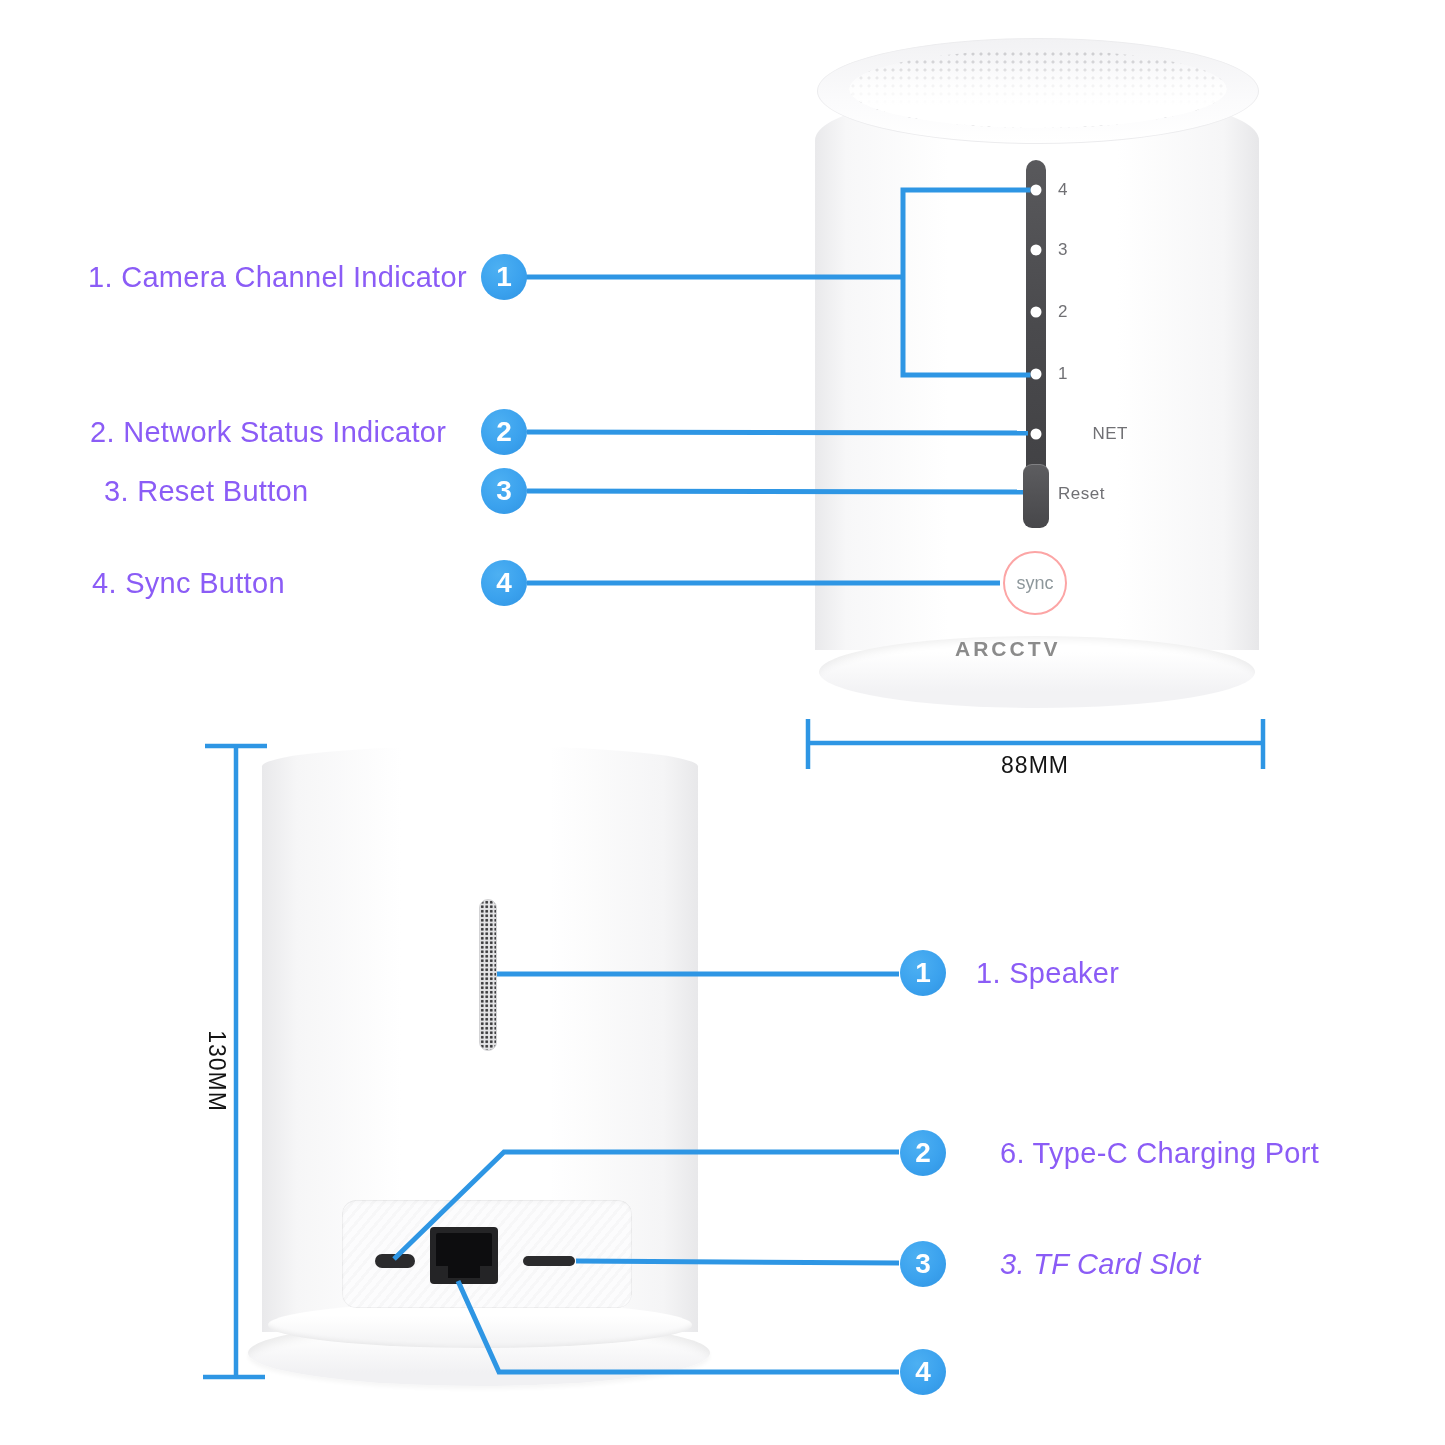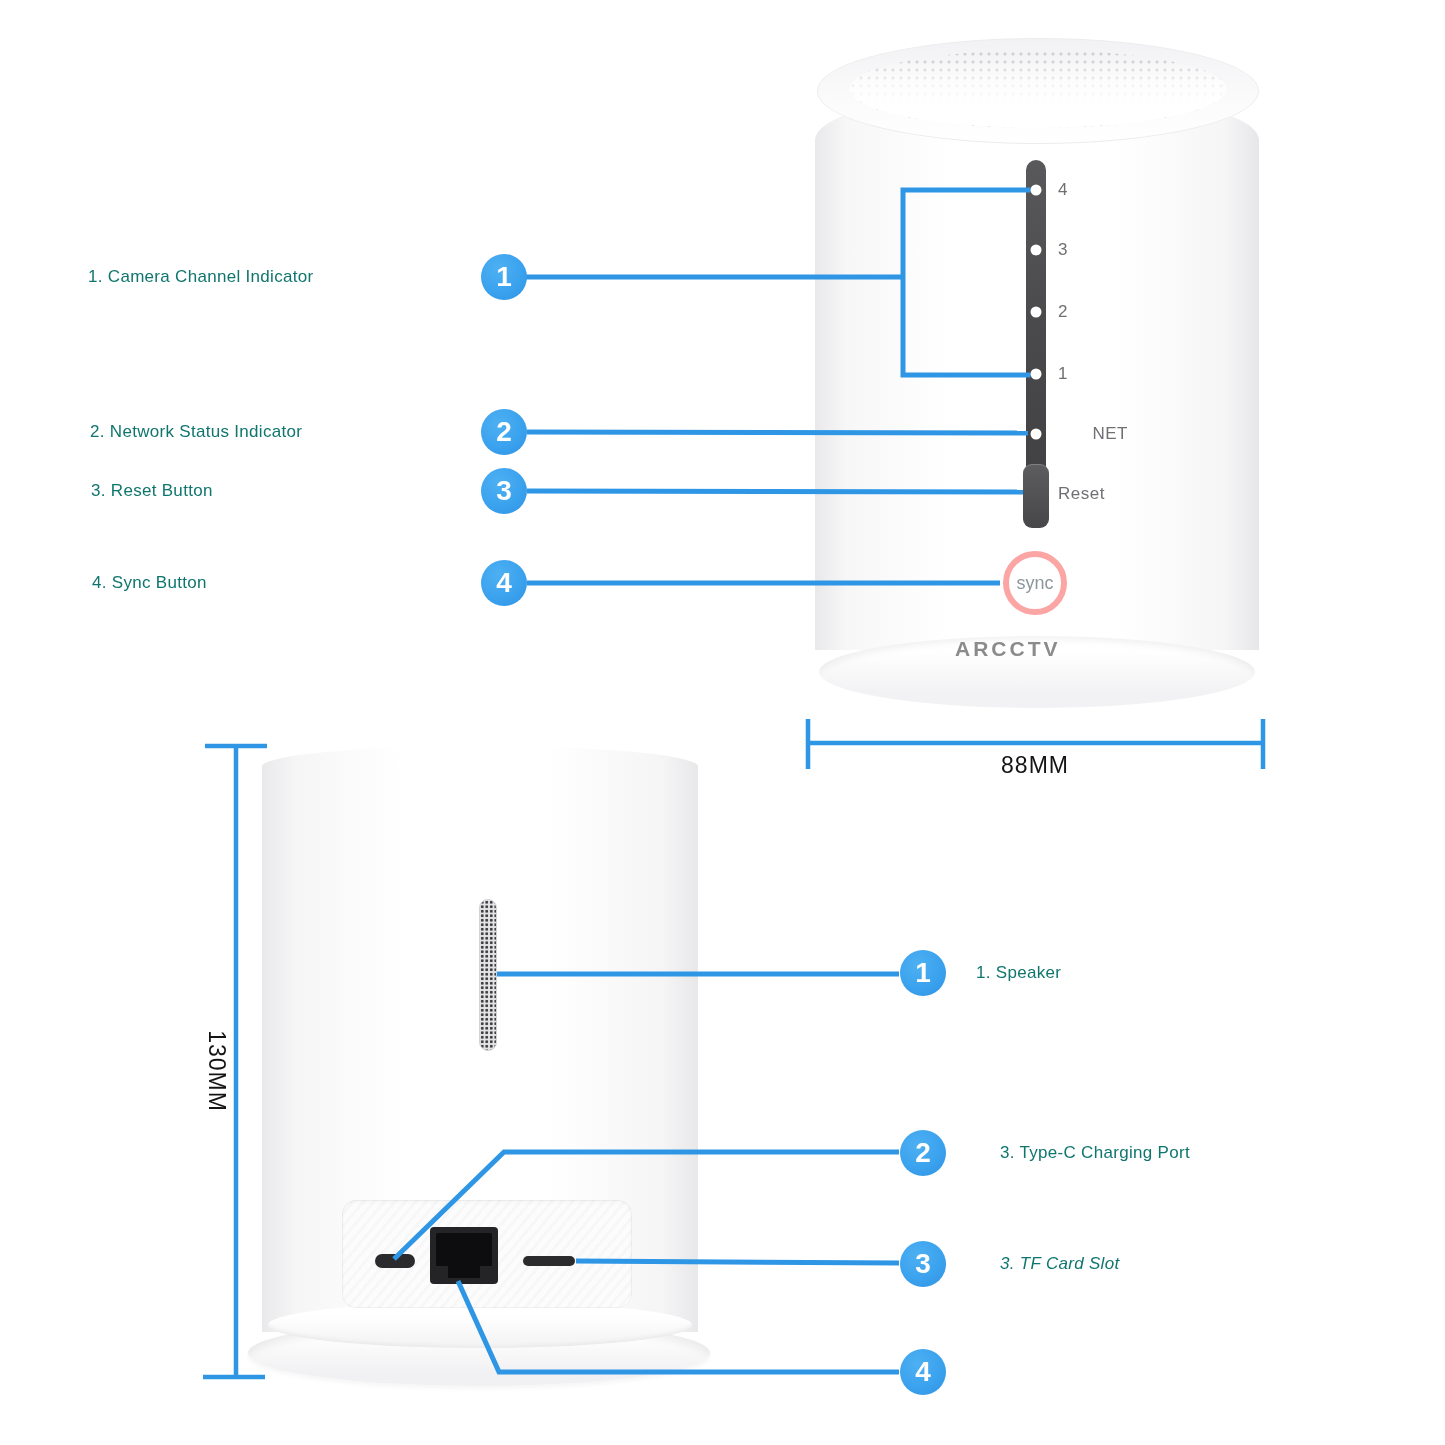--- a/index.html
+++ b/index.html
@@ -11,21 +11,21 @@
 
   
   .badge{
     width:46px;height:46px;border-radius:50%;
     background:radial-gradient(circle at 38% 32%, #4db0f2 0%, #3BA2EE 55%, #2f93e2 100%);
     color:#ffffff;display:flex;align-items:center;justify-content:center;
     font-size:28px;font-weight:bold;z-index:30;
   }
   .callout-label{
     height:46px;display:flex;align-items:center;white-space:nowrap;
-    font-size:17px;color:#0f766e;letter-spacing:0.3px;z-index:30;
+    font-size:29px;color:#8b5cf6;letter-spacing:0.3px;z-index:30;
   }
   .dim-label{
     font-size:23px;color:#141414;letter-spacing:1px;text-align:center;z-index:30;
   }
 
   
   .hub-top{
     left:817px;top:38px;width:440px;height:104px;border-radius:50%;
     background:linear-gradient(180deg,#f2f2f4 0%,#fbfbfc 60%,#ffffff 100%);
     border:1px solid #ececee;z-index:2;
@@ -59,21 +59,21 @@
     left:1023px;top:464px;width:26px;height:64px;border-radius:9px;
     background:linear-gradient(180deg,#5d5d60 0%,#47474a 100%);
     box-shadow:inset 0 1px 0 rgba(255,255,255,.22);z-index:5;
   }
   .led-label{
     left:1058px;width:70px;height:24px;line-height:24px;
     font-size:17px;color:#707074;letter-spacing:0.5px;z-index:6;
   }
   .sync-button{
     left:1003px;top:551px;width:64px;height:64px;border-radius:50%;
-    border:6px solid #fca5a5;background:rgba(255,255,255,.65);
+    border:2px solid #fca5a5;background:rgba(255,255,255,.65);
     display:flex;align-items:center;justify-content:center;
     font-size:18px;color:#8D979B;z-index:22;box-sizing:border-box;
   }
   .brand{
     left:955px;top:637px;width:160px;text-align:left;
     font-size:21px;font-weight:bold;letter-spacing:3px;color:#8B8B8B;z-index:23;
   }
 
   
   .back-body{
@@ -188,21 +188,21 @@
   <div class="abs callout-label" style="left:88px;top:254px;">1. Camera Channel Indicator</div>
   <div class="abs badge" style="left:481px;top:254px;">
     <span>1</span>
   </div>
 
   <div class="abs callout-label" style="left:90px;top:409px;">2. Network Status Indicator</div>
   <div class="abs badge" style="left:481px;top:409px;">
     <span>2</span>
   </div>
 
-  <div class="abs callout-label" style="left:91px;top:468px;">3. Reset Button</div>
+  <div class="abs callout-label" style="left:104px;top:468px;">3. Reset Button</div>
   <div class="abs badge" style="left:481px;top:468px;">
     <span>3</span>
   </div>
 
   <div class="abs callout-label" style="left:92px;top:560px;">4. Sync Button</div>
   <div class="abs badge" style="left:481px;top:560px;">
     <span>4</span>
   </div>
 
   <div class="abs dim-label" style="left:935px;top:752px;width:200px;">88MM</div>
@@ -210,21 +210,21 @@
   <div class="abs dim-label rot90" style="left:157px;top:1056px;width:120px;height:30px;line-height:30px;">130MM</div>
 
   <div class="abs badge" style="left:900px;top:950px;">
     <span>1</span>
   </div>
   <div class="abs callout-label" style="left:976px;top:950px;">1. Speaker</div>
 
   <div class="abs badge" style="left:900px;top:1130px;">
     <span>2</span>
   </div>
-  <div class="abs callout-label" style="left:1000px;top:1130px;">3. Type-C Charging Port</div>
+  <div class="abs callout-label" style="left:1000px;top:1130px;">6. Type-C Charging Port</div>
 
   <div class="abs badge" style="left:900px;top:1241px;">
     <span>3</span>
   </div>
   <div class="abs callout-label" style="left:1000px;top:1241px;font-style:italic;">3. TF Card Slot</div>
 
   <div class="abs badge" style="left:900px;top:1349px;">
     <span>4</span>
   </div>
 

